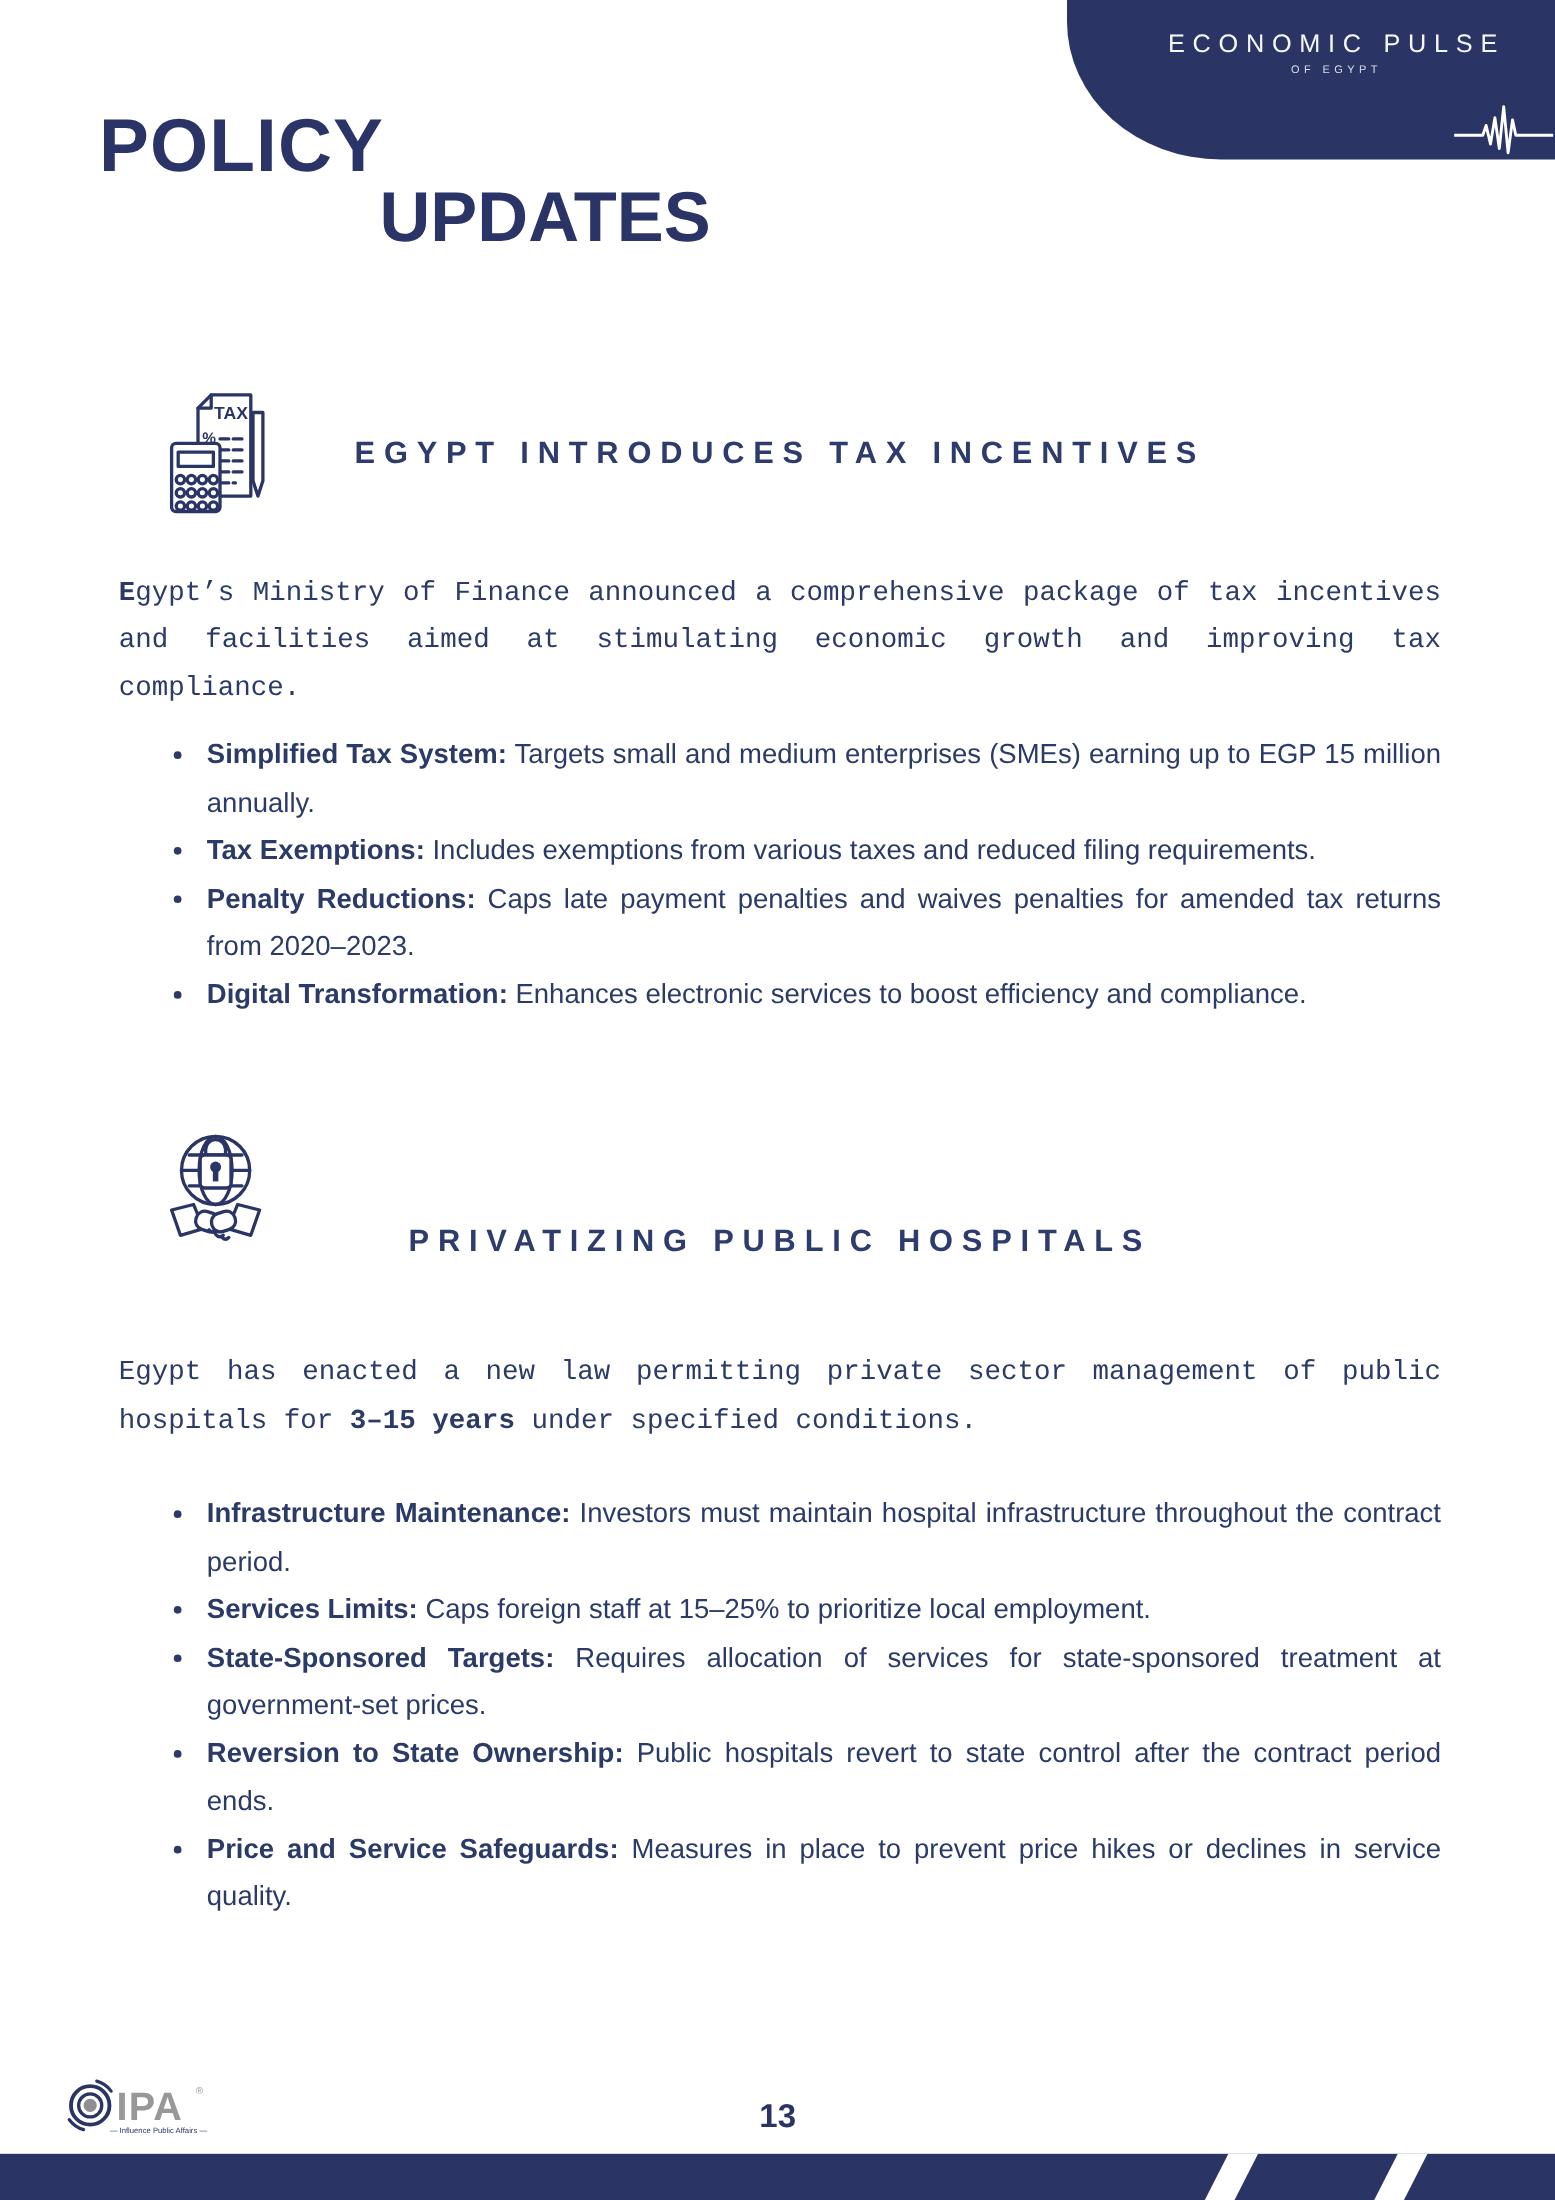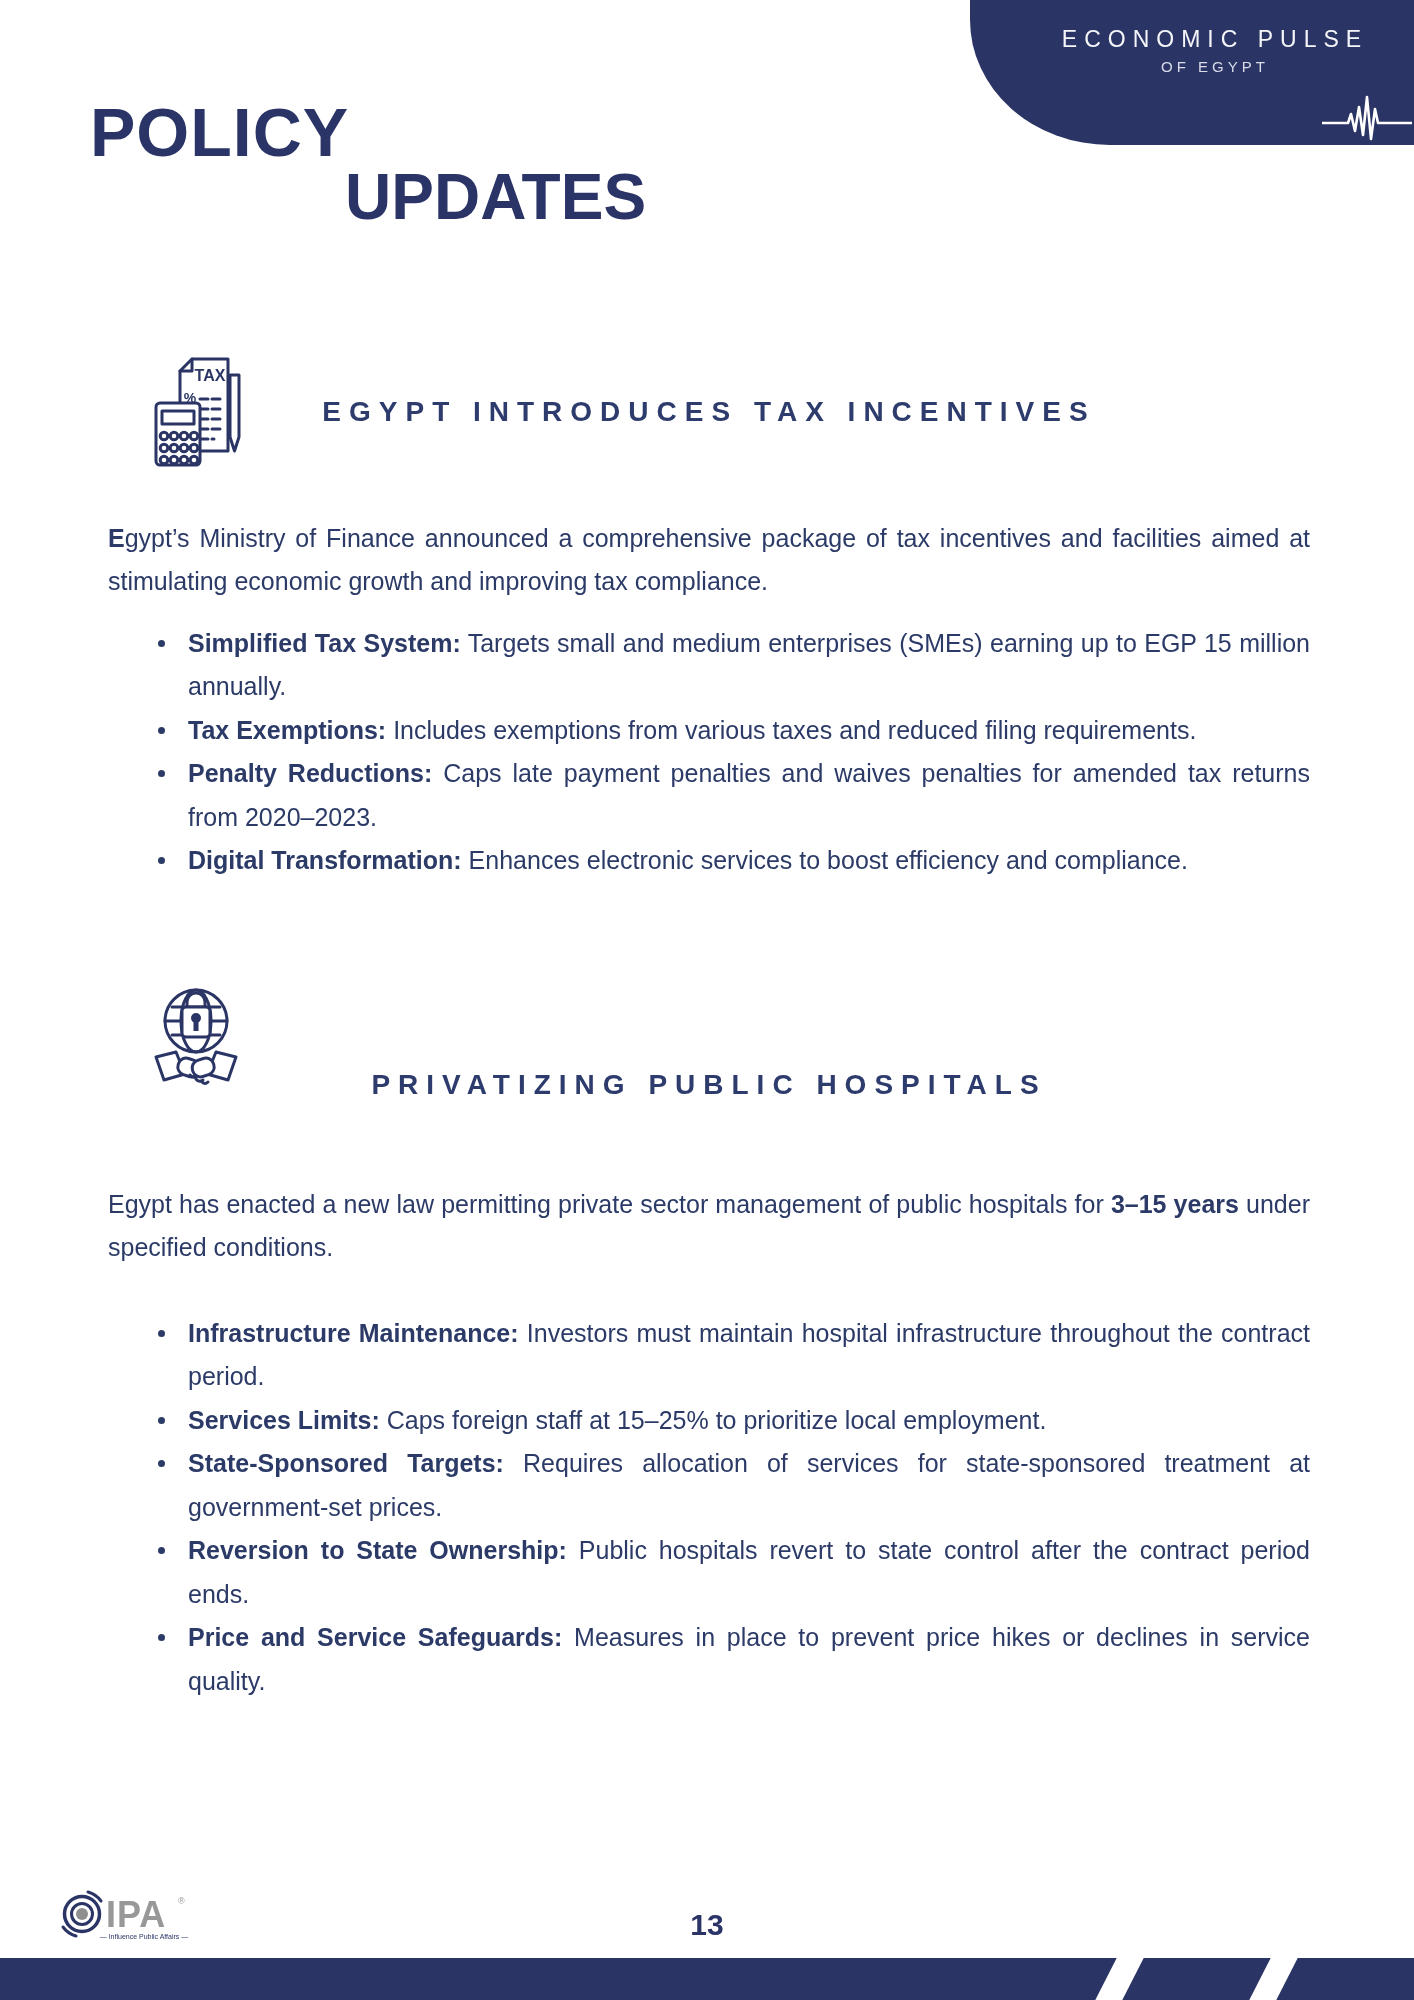--- a/index.html
+++ b/index.html
@@ -5,37 +5,37 @@
   html,body{margin:0;padding:0;}
   body{background:#ffffff;font-family:"Liberation Sans",sans-serif;}
   .page{position:relative;width:1414px;height:2000px;background:#ffffff;overflow:hidden;color:#2b3a67;}
 
   
   .badge{position:absolute;top:0;right:0;width:444px;height:145px;background:#2b3565;
          border-bottom-left-radius:140px 125px;}
   .badge-title{margin-top:26px;padding-left:46px;text-align:center;color:#f5f6fa;
                font-size:23px;letter-spacing:7px;font-weight:400;white-space:nowrap;}
   .badge-subtitle{margin-top:5px;padding-left:46px;text-align:center;color:#d9dce8;
-                  font-size:15px;letter-spacing:4px;}
+                  font-size:10px;letter-spacing:4px;}
   .badge-pulse{position:absolute;right:2px;bottom:2px;width:90px;height:50px;}
 
   
   .title{margin:96px 0 0 90px;color:#2b3467;font-weight:bold;line-height:1.08;}
   .title-line1{font-size:68px;letter-spacing:1px;}
   .title-line2{font-size:64px;margin-left:255px;margin-top:-6px;}
 
   
   .sec-head{position:relative;height:118px;margin:0 104px 0 150px;display:flex;align-items:center;}
   .sec-icon{width:92px;height:118px;flex:0 0 auto;}
   .sec-heading{position:absolute;left:-42px;right:0;text-align:center;
                font-size:28px;font-weight:bold;letter-spacing:8px;color:#2d3c6d;white-space:nowrap;}
   .sec1{margin-top:120px;}
   .sec2{margin-top:100px;align-items:flex-end;}
 
-  .para{margin:46px 104px 0 108px;font-size:25px;line-height:1.74;text-align:justify;color:#2b3a67;}
+  .para{margin:46px 104px 0 108px;font-size:25px;line-height:1.74;text-align:justify;color:#2b3a67;font-family:Liberation Mono, monospace;}
   .para b{font-weight:bold;}
   .sec2-para{margin-top:82px;}
 
   ul.bullets{margin:18px 104px 0 140px;padding:0;list-style:none;
              font-size:25px;line-height:1.74;text-align:justify;color:#2b3a67;}
   .sec2 ~ ul.bullets{margin-top:42px;}
   ul.bullets li{position:relative;padding-left:48px;}
   ul.bullets li::before{content:"";position:absolute;left:18px;top:18px;width:7px;height:7px;
                         border-radius:50%;background:#2b3a67;}
   ul.bullets b{font-weight:bold;margin-top:19px;}

